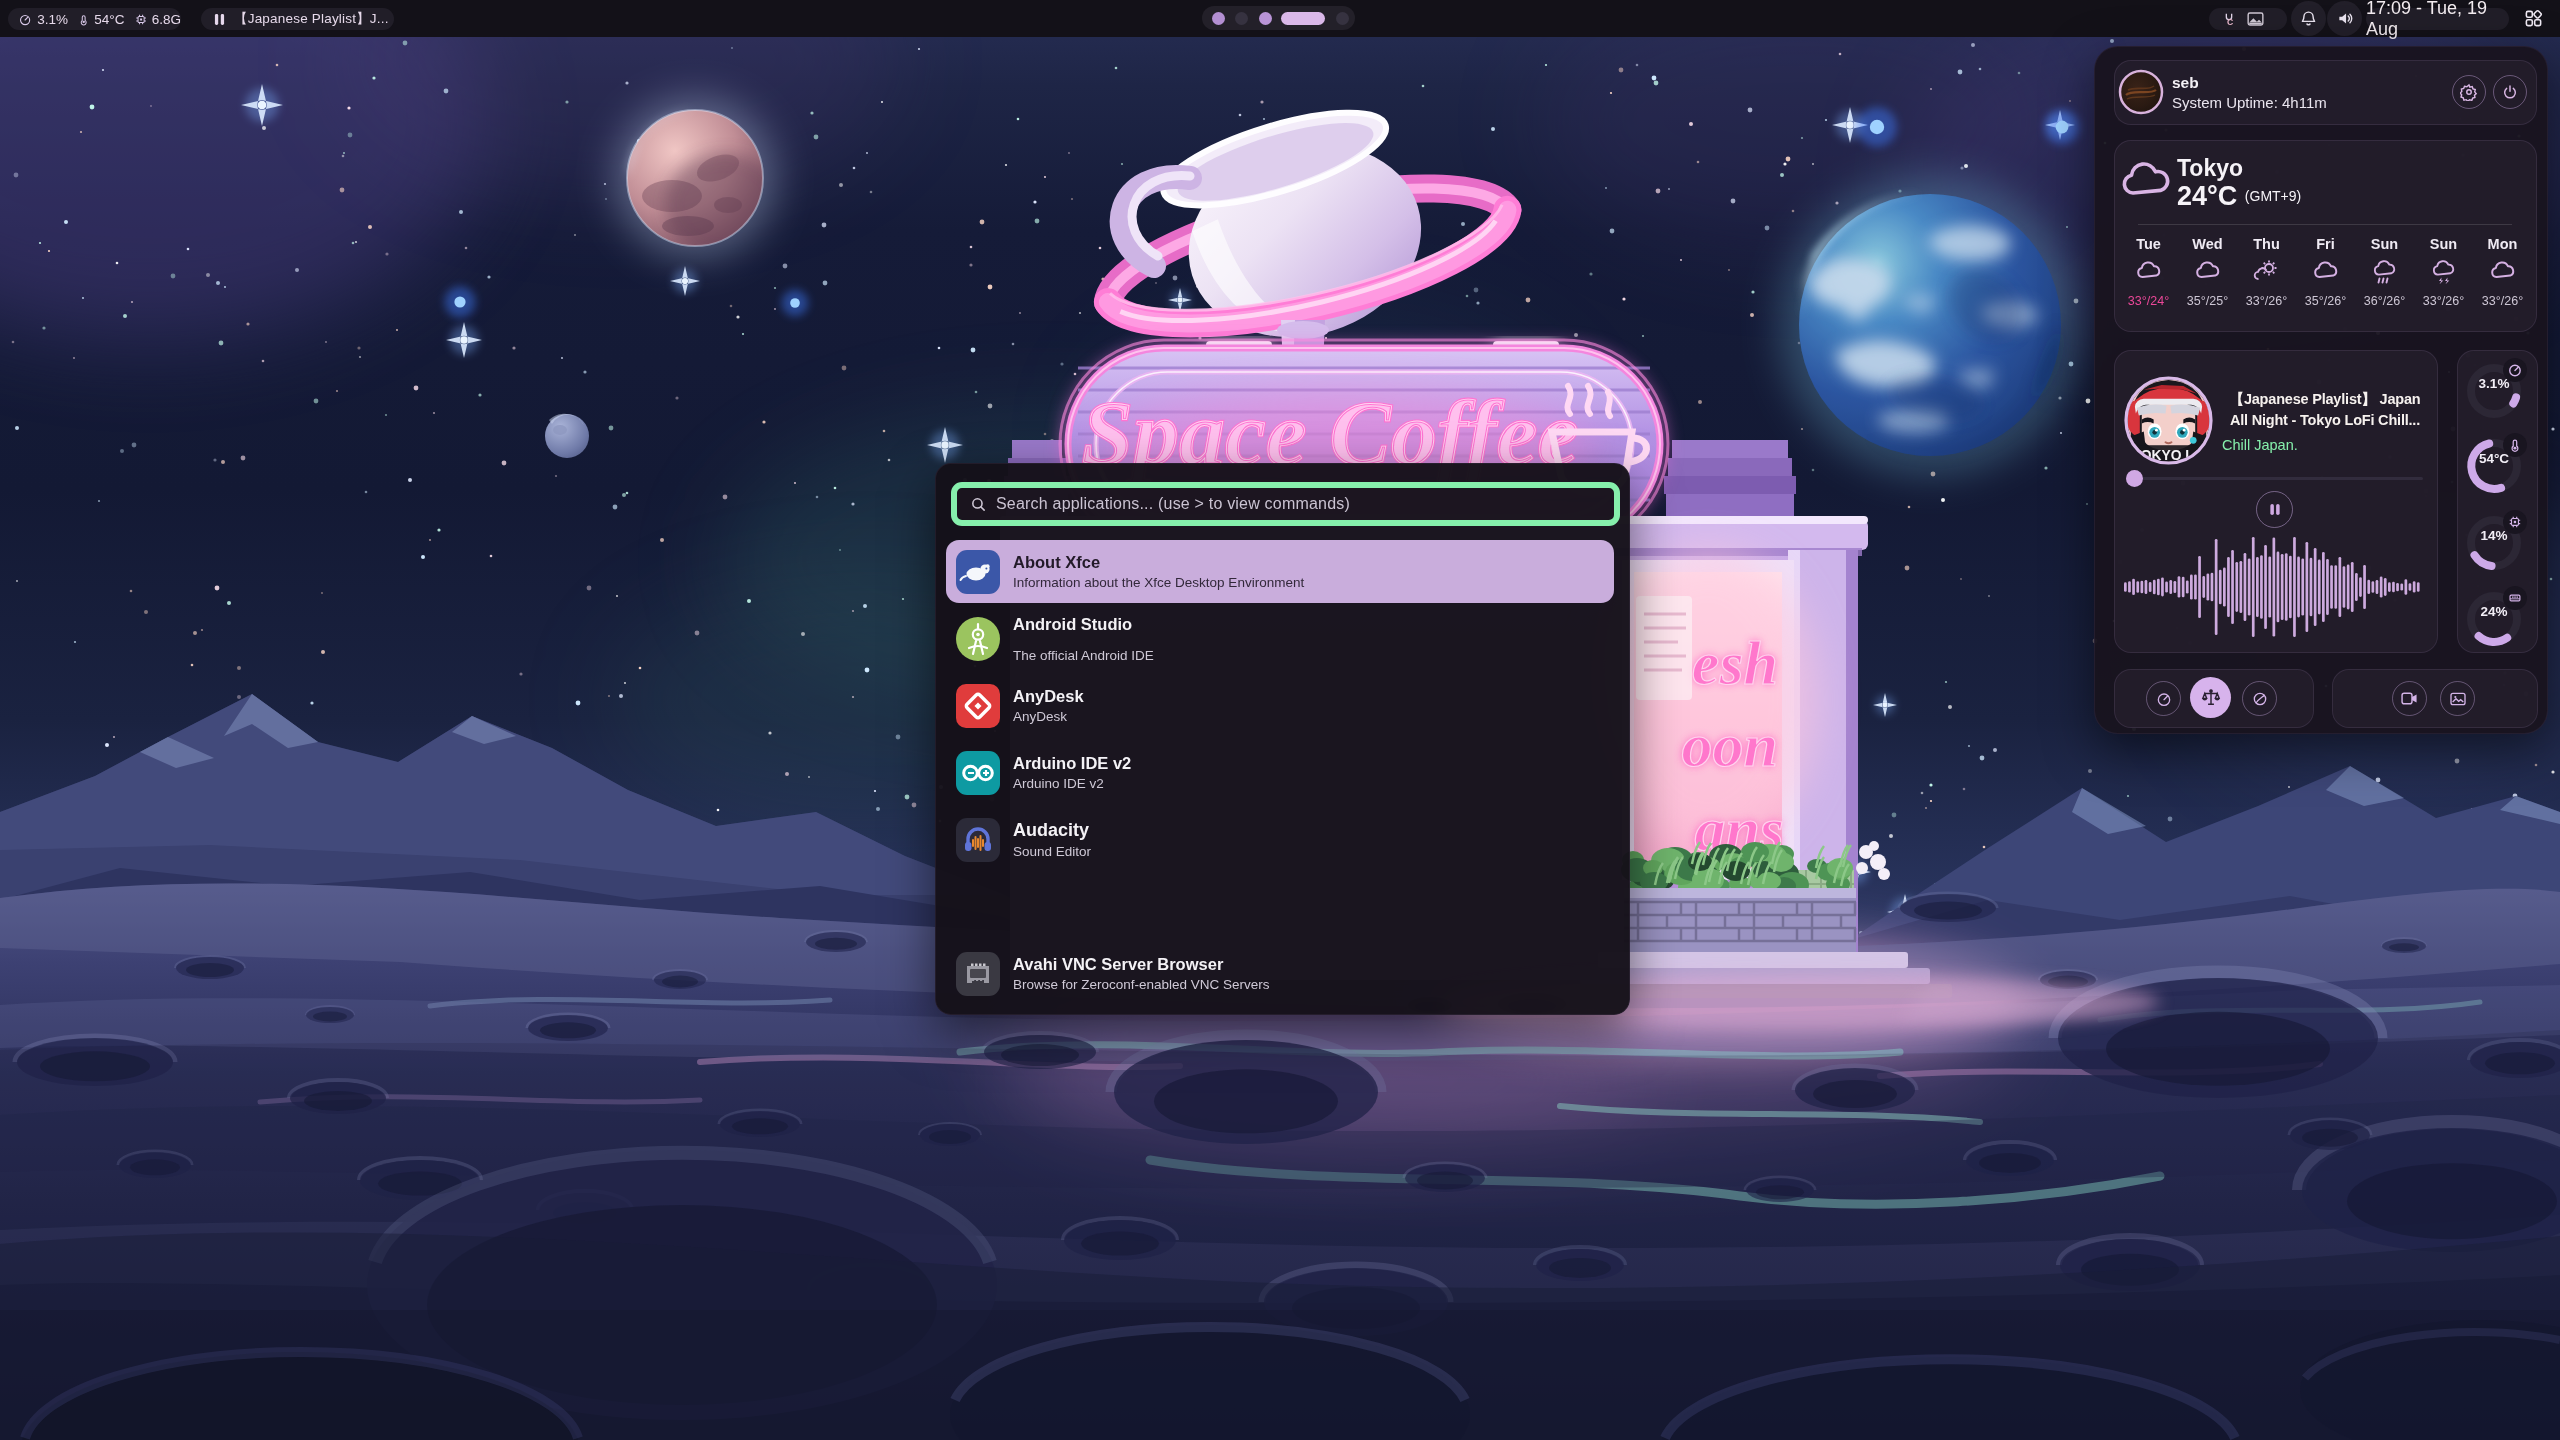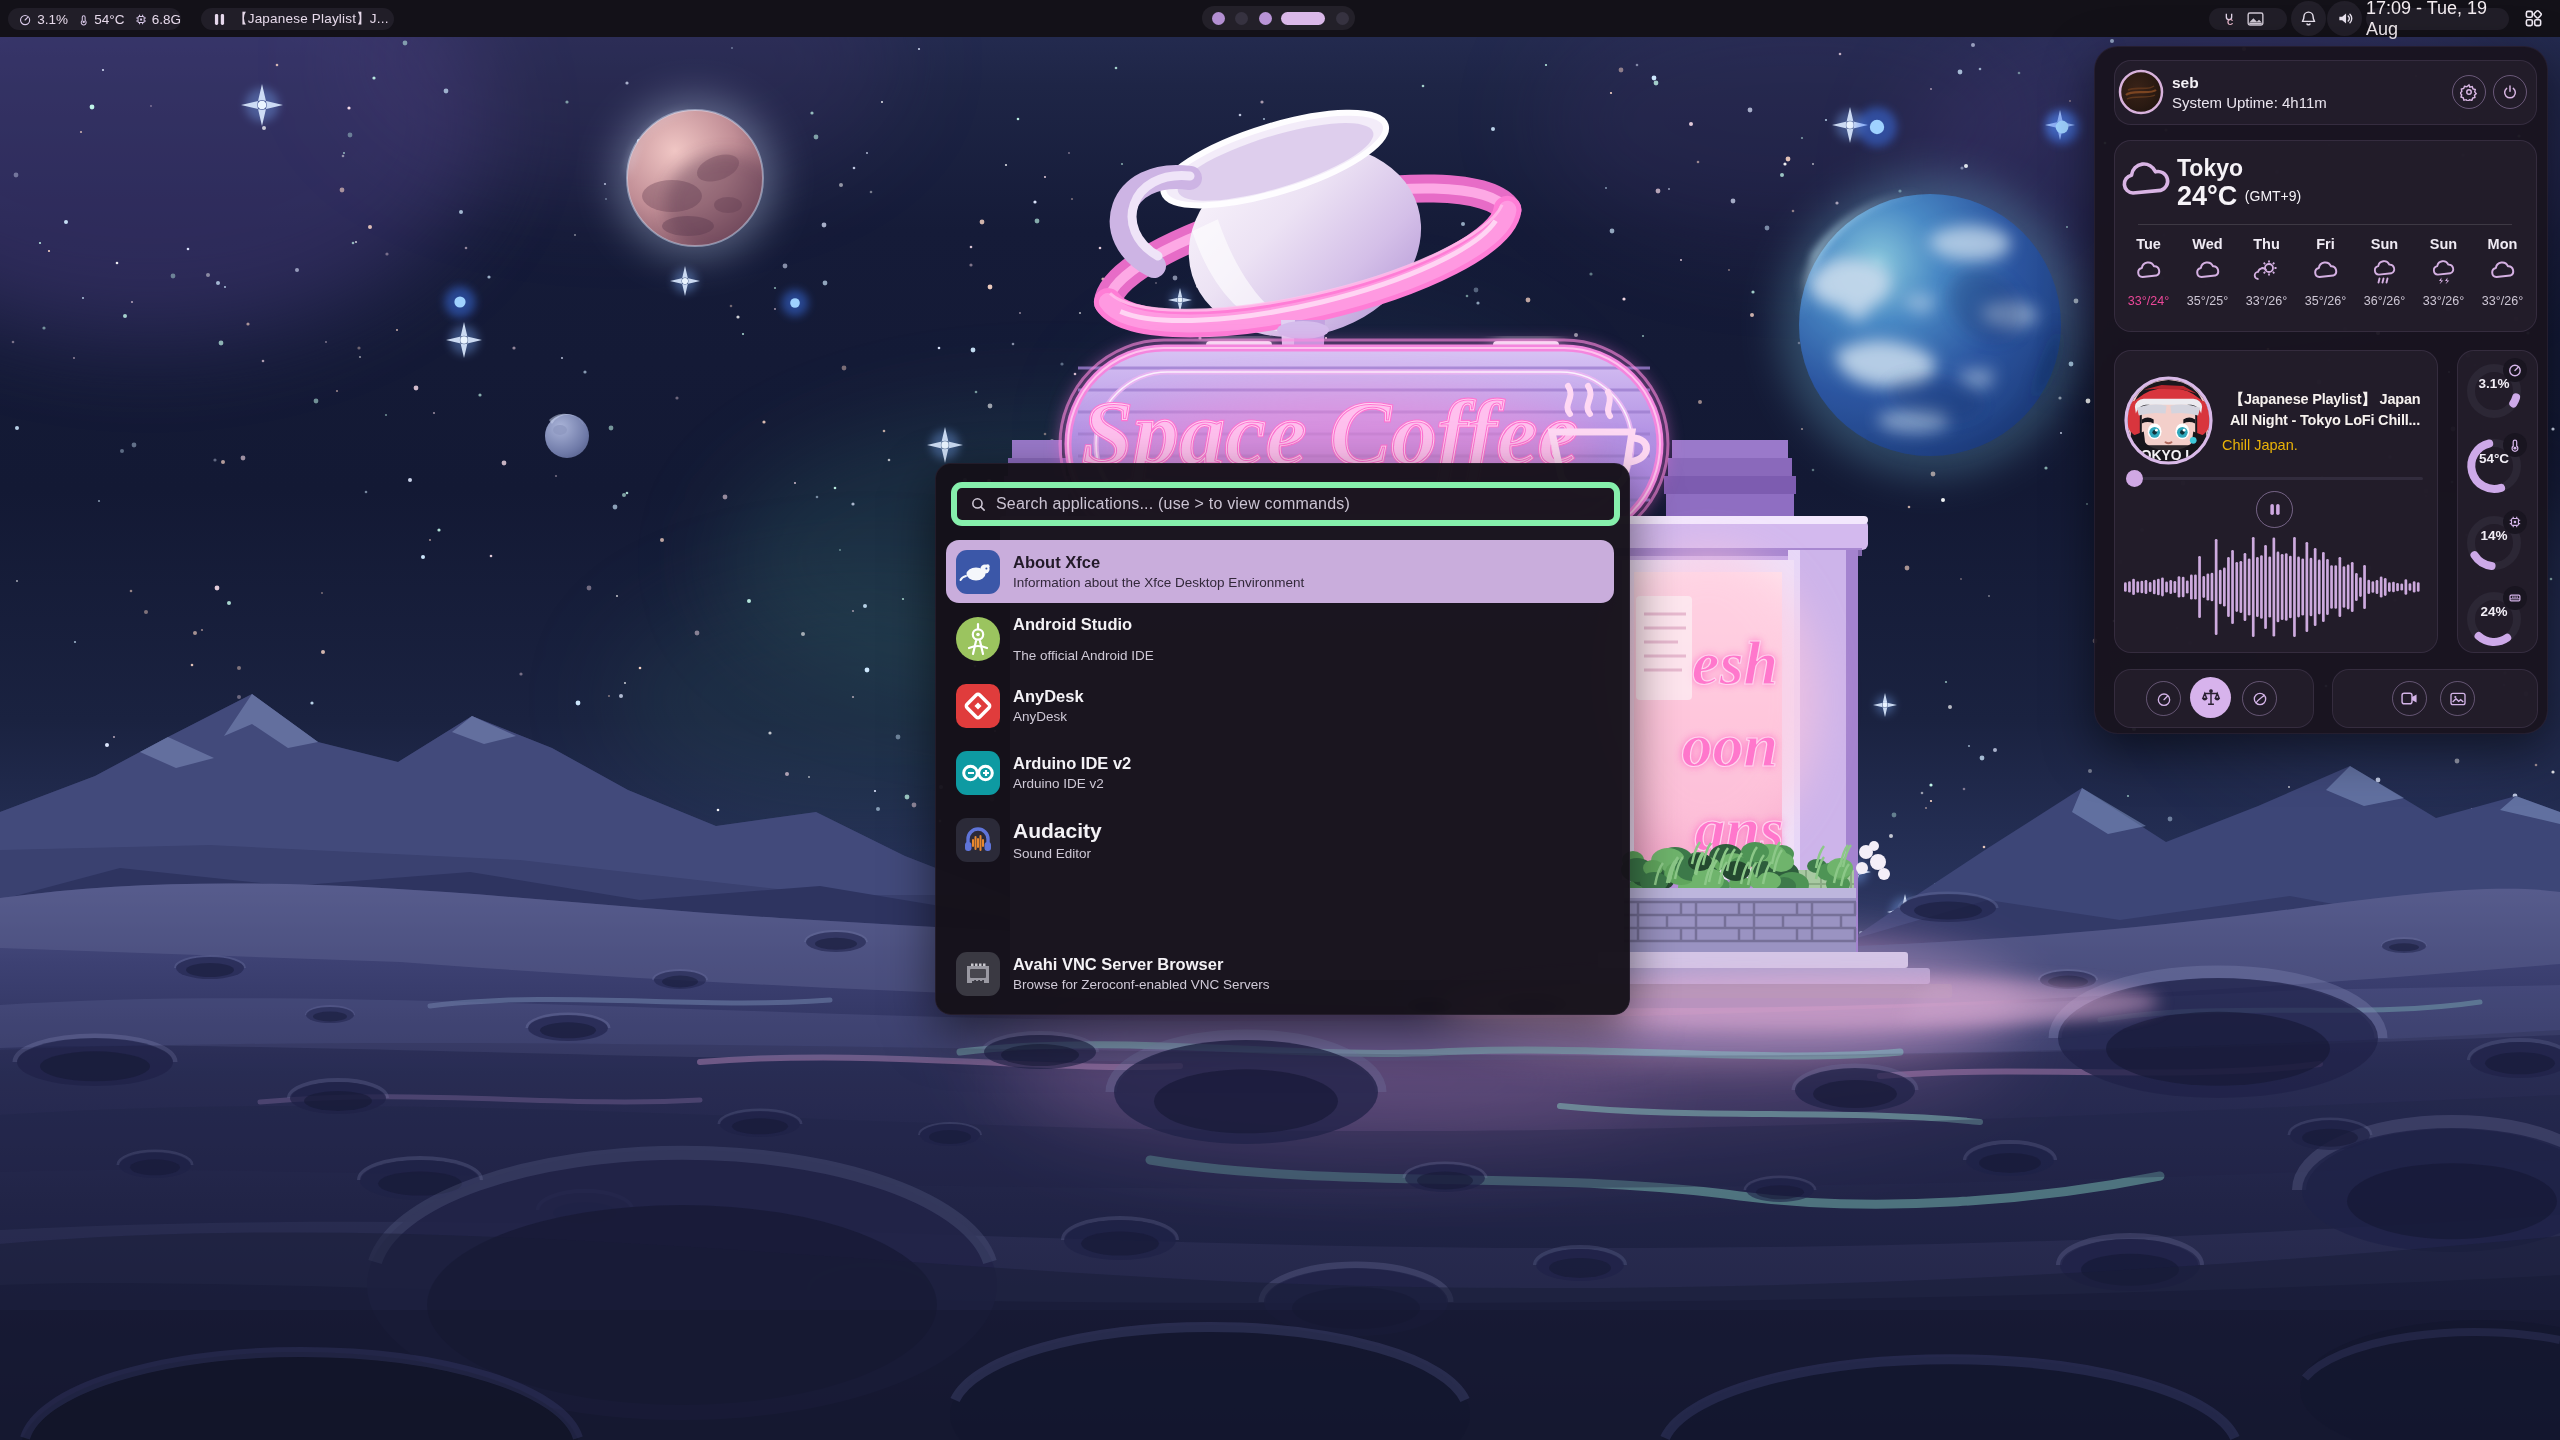--- a/index.html
+++ b/index.html
@@ -1289,21 +1289,21 @@
       <div style="margin-left:10px;width:44px;height:44px;flex:none"><svg width="44" height="44" viewBox="0 0 44 44">
           <rect width="44" height="44" rx="11" fill="#2b2a38"></rect>
           <path d="M12 26 v-5 a10 10 0 0 1 20 0 v5" fill="none" stroke="#5f74d8" stroke-width="3.4"></path>
           <rect x="9" y="24" width="6.5" height="9" rx="3" fill="#5f74d8"></rect>
           <rect x="28.5" y="24" width="6.5" height="9" rx="3" fill="#5f74d8"></rect>
           <g stroke="#e8882e" stroke-width="2" stroke-linecap="round">
             <path d="M17 22v6 M19.5 19v12 M22 21v8 M24.5 18v14 M27 22v6"></path>
           </g>
         </svg></div>
       <div style="margin-left:13px">
-        <div style="font-size:21px;font-weight:bold;color:#f4f2f6">Audacity</div>
+        <div style="font-size:18px;font-weight:bold;color:#f4f2f6">Audacity</div>
         <div style="font-size:13.5px;color:#cfc9d6;margin-top:3px">Sound Editor</div>
       </div>
     </div>
     <div style="position:absolute;left:946px;top:942px;width:668px;height:63px;border-radius:13px;display:flex;align-items:center;overflow:hidden">
       <div style="margin-left:10px;width:44px;height:44px;flex:none"><svg width="44" height="44" viewBox="0 0 44 44">
           <rect width="44" height="44" rx="11" fill="#3a3942"></rect>
           <path d="M11 14 h22 v17 h-5 v-3 h-12 v3 h-5 Z" fill="#9a99a2"></path>
           <rect x="14" y="17" width="16" height="9" rx="1" fill="#47464e"></rect>
           <path d="M15 14v-2.5h2.5V14zm4 0v-2.5h2.5V14zm4 0v-2.5h2.5V14zm4 0v-2.5h2.5V14z" fill="#c9c8ce"></path>
           <path d="M16 26h2.2v3H16zm4 0h2.2v3H20zm4 0h2.2v3H24z" fill="#9a99a2"></path>
@@ -1431,21 +1431,21 @@
 <circle cx="70" cy="65" r="3.4" fill="#3ec8d8"></circle>
 <rect x="8" y="70" width="74" height="20" fill="#17151b" opacity="0.9"></rect>
 <text x="45" y="85" text-anchor="middle" font-family="Liberation Sans" font-weight="bold" font-size="14" fill="#f4f2f5">TOKYO LO</text>
 </g>
 <circle cx="45" cy="45" r="43" fill="none" stroke="#d9b9e8" stroke-width="3.2"></circle>
 </svg>
     <div style="position:absolute;left:2218px;top:389px;width:214px;text-align:center;font-size:14.5px;font-weight:bold;color:#f6f1ee;line-height:21px;white-space:nowrap;letter-spacing:-0.2px">
       <div>【Japanese Playlist】 Japan</div>
       <div>All Night - Tokyo LoFi Chill...</div>
     </div>
-    <div style="position:absolute;left:2222px;top:437px;width:208px;text-align:left;font-size:14.5px;color:#eab308">Chill Japan.</div>
+    <div style="position:absolute;left:2222px;top:437px;width:208px;text-align:left;font-size:14.5px;color:#86efac">Chill Japan.</div>
     <div style="position:absolute;left:2131px;top:477px;width:292px;height:3px;background:#322c3d;border-radius:2px"></div>
     <div style="position:absolute;left:2126px;top:470px;width:17px;height:17px;border-radius:50%;background:#d0a8e4"></div>
     <div style="position:absolute;left:2256px;top:491px;width:35px;height:35px;border:1.5px solid rgba(200,170,225,0.5);border-radius:50%;display:flex;align-items:center;justify-content:center">
       <svg width="12" height="13" viewBox="0 0 12 14">
         <rect x="1" y="1" width="3.8" height="12" rx="1.9" fill="#cfa9e2"></rect>
         <rect x="7.2" y="1" width="3.8" height="12" rx="1.9" fill="#cfa9e2"></rect>
       </svg>
     </div>
     <svg style="position:absolute;left:0;top:0" width="2560" height="1440">
       <rect x="2124.0" y="582.3" width="2.7" height="9.4" rx="1.3" fill="#cdaade"></rect>

